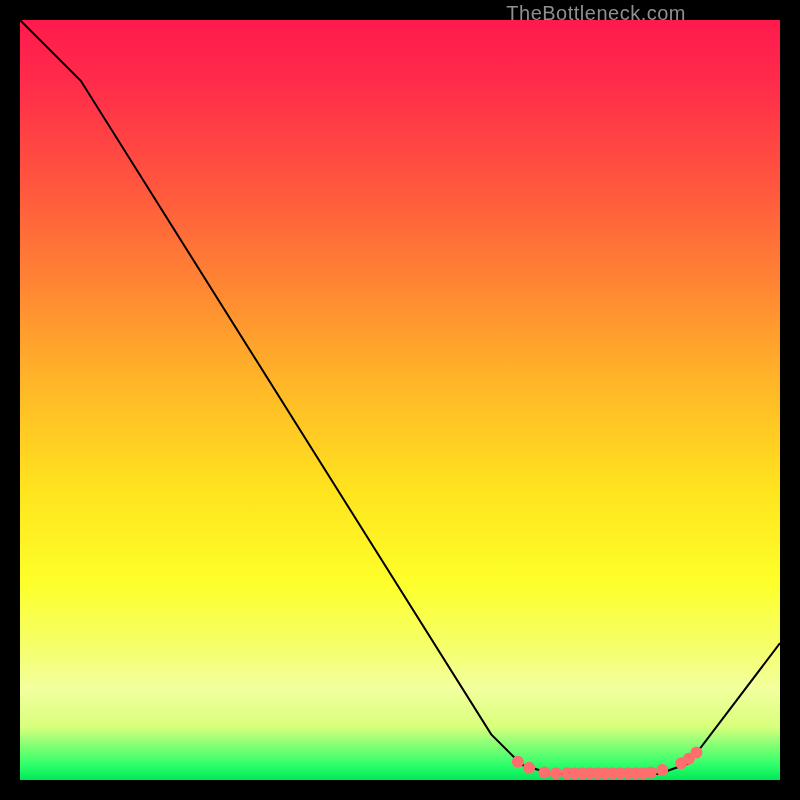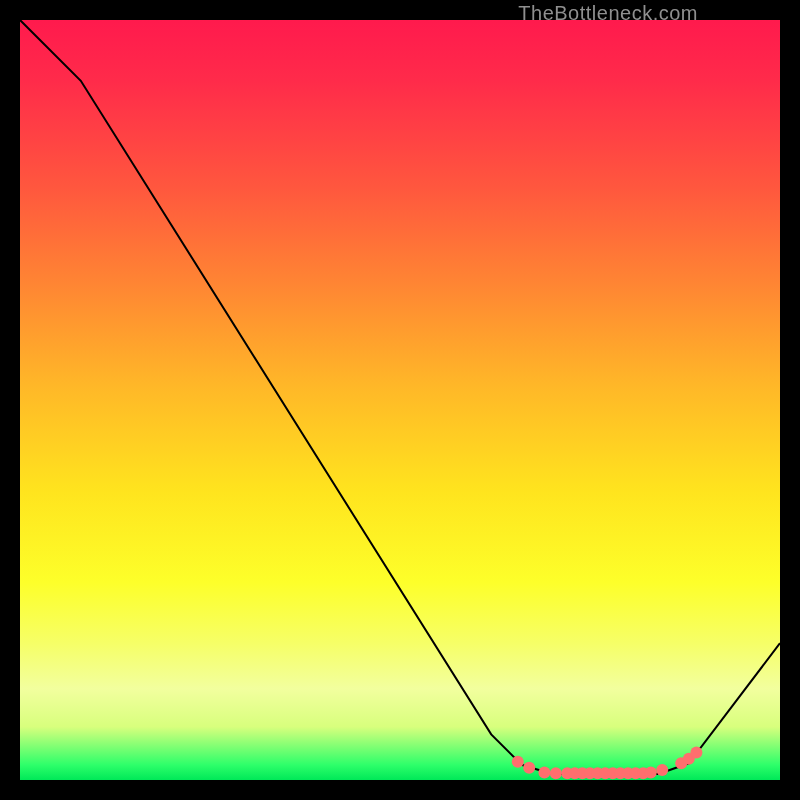--- a/index.html
+++ b/index.html
@@ -1,16 +1,16 @@
 <!DOCTYPE html>
 <html><head>
 <meta charset="utf-8">
 <style>
   html,body{margin:0;padding:0;width:800px;height:800px;background:#000;overflow:hidden;}
-  .frame{position:relative;width:708px;height:800px;background:#000;padding-left:12px;}
+  .frame{position:relative;width:708px;height:800px;background:#000;}
   .plot{
     position:absolute;
     left:20px;top:20px;
     width:760px;height:760px;
     background:linear-gradient(to bottom,
       #ff1a4d 0%,
       #ff2b4a 8%,
       #ff573e 22%,
       #ff8a32 36%,
       #ffb728 48%,

